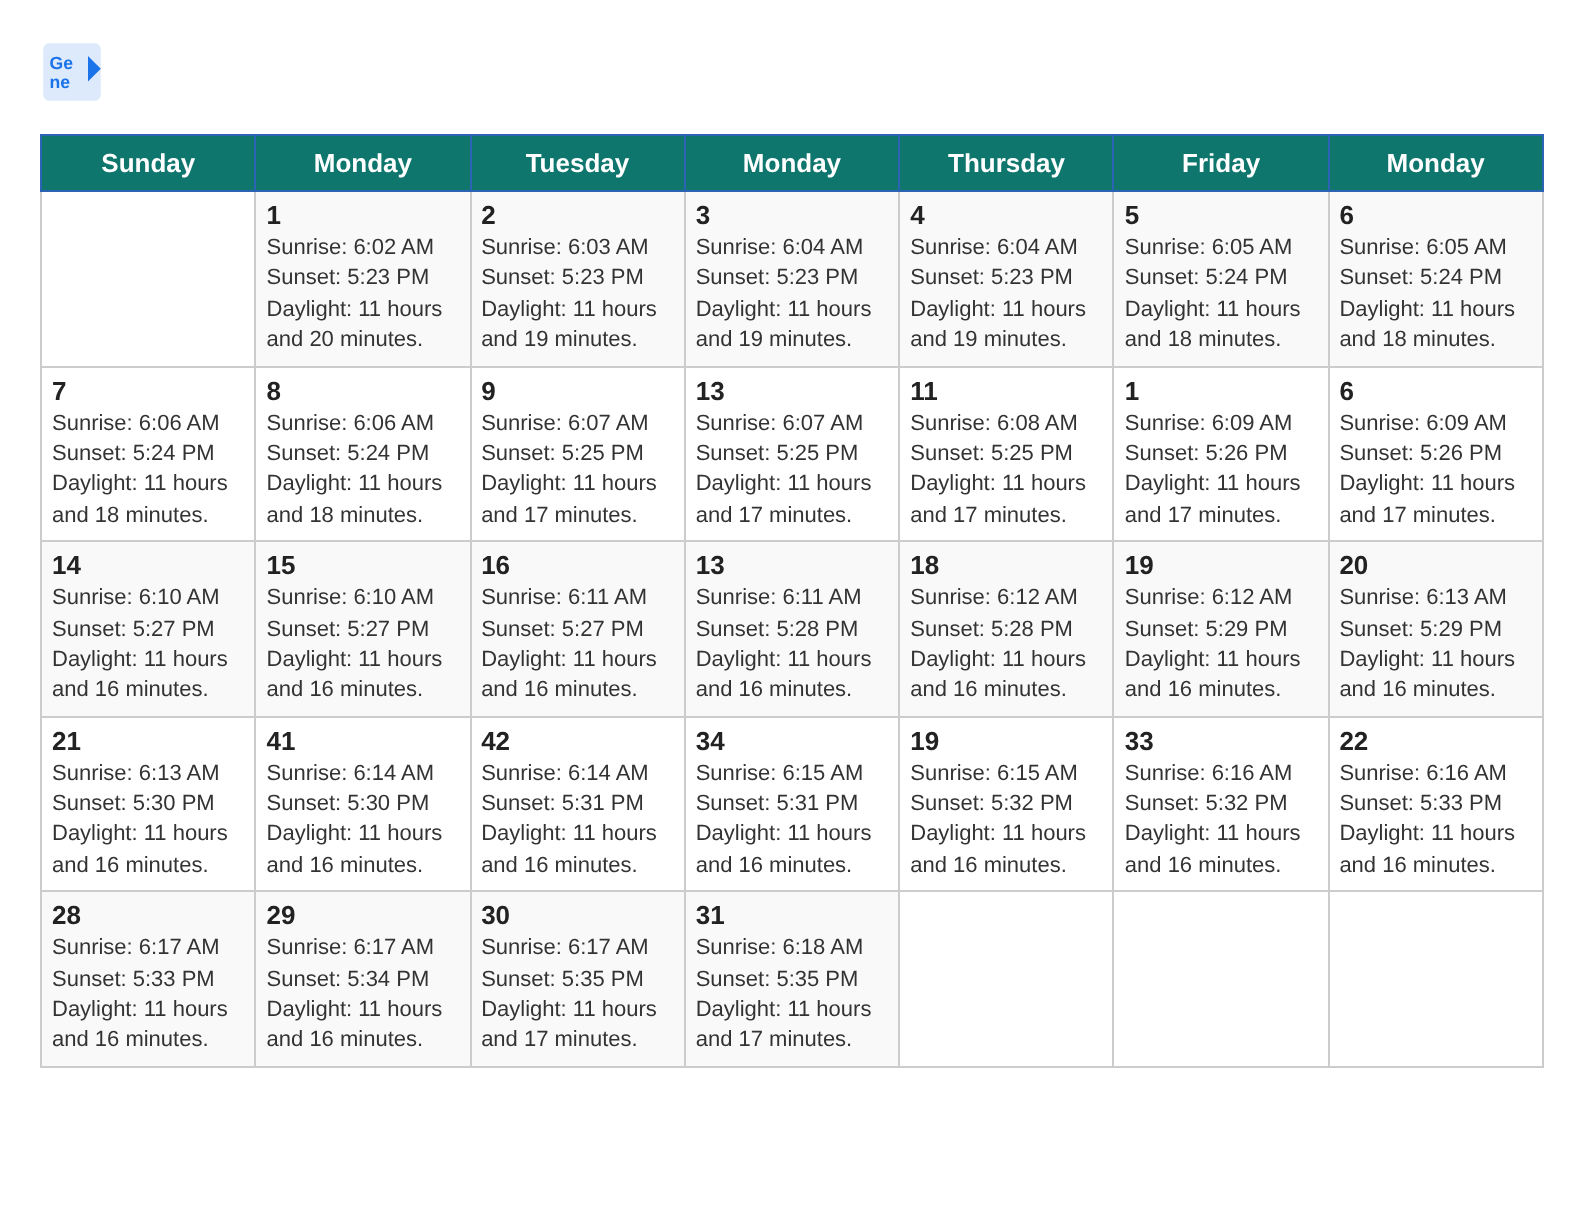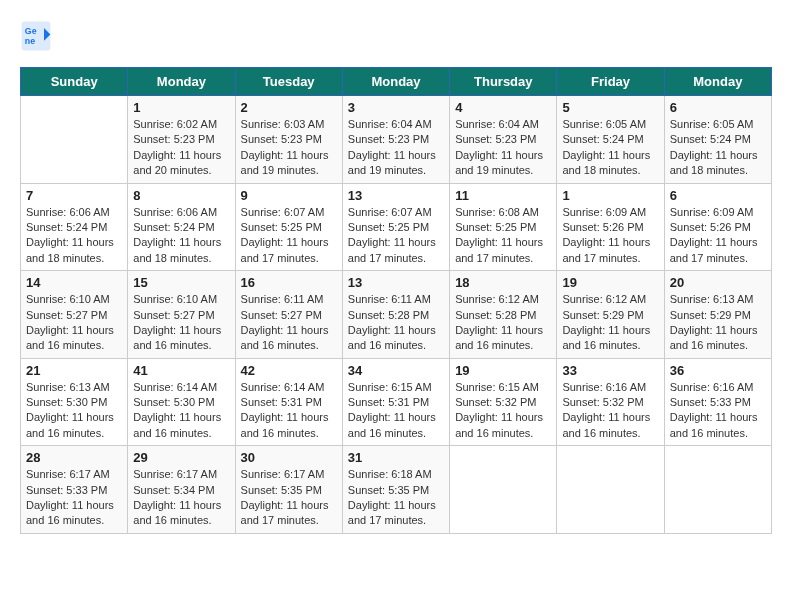--- a/index.html
+++ b/index.html
@@ -219,21 +219,21 @@
         </td>
         <td>
           <span class="day-num">19</span>
           <div class="day-info">Sunrise: 6:15 AM<br>Sunset: 5:32 PM<br>Daylight: 11 hours<br>and 16 minutes.</div>
         </td>
         <td>
           <span class="day-num">33</span>
           <div class="day-info">Sunrise: 6:16 AM<br>Sunset: 5:32 PM<br>Daylight: 11 hours<br>and 16 minutes.</div>
         </td>
         <td>
-          <span class="day-num">36</span>
+          <span class="day-num">22</span>
           <div class="day-info">Sunrise: 6:16 AM<br>Sunset: 5:33 PM<br>Daylight: 11 hours<br>and 16 minutes.</div>
         </td>
       </tr>
       <tr>
         <td>
           <span class="day-num">28</span>
           <div class="day-info">Sunrise: 6:17 AM<br>Sunset: 5:33 PM<br>Daylight: 11 hours<br>and 16 minutes.</div>
         </td>
         <td>
           <span class="day-num">29</span>

